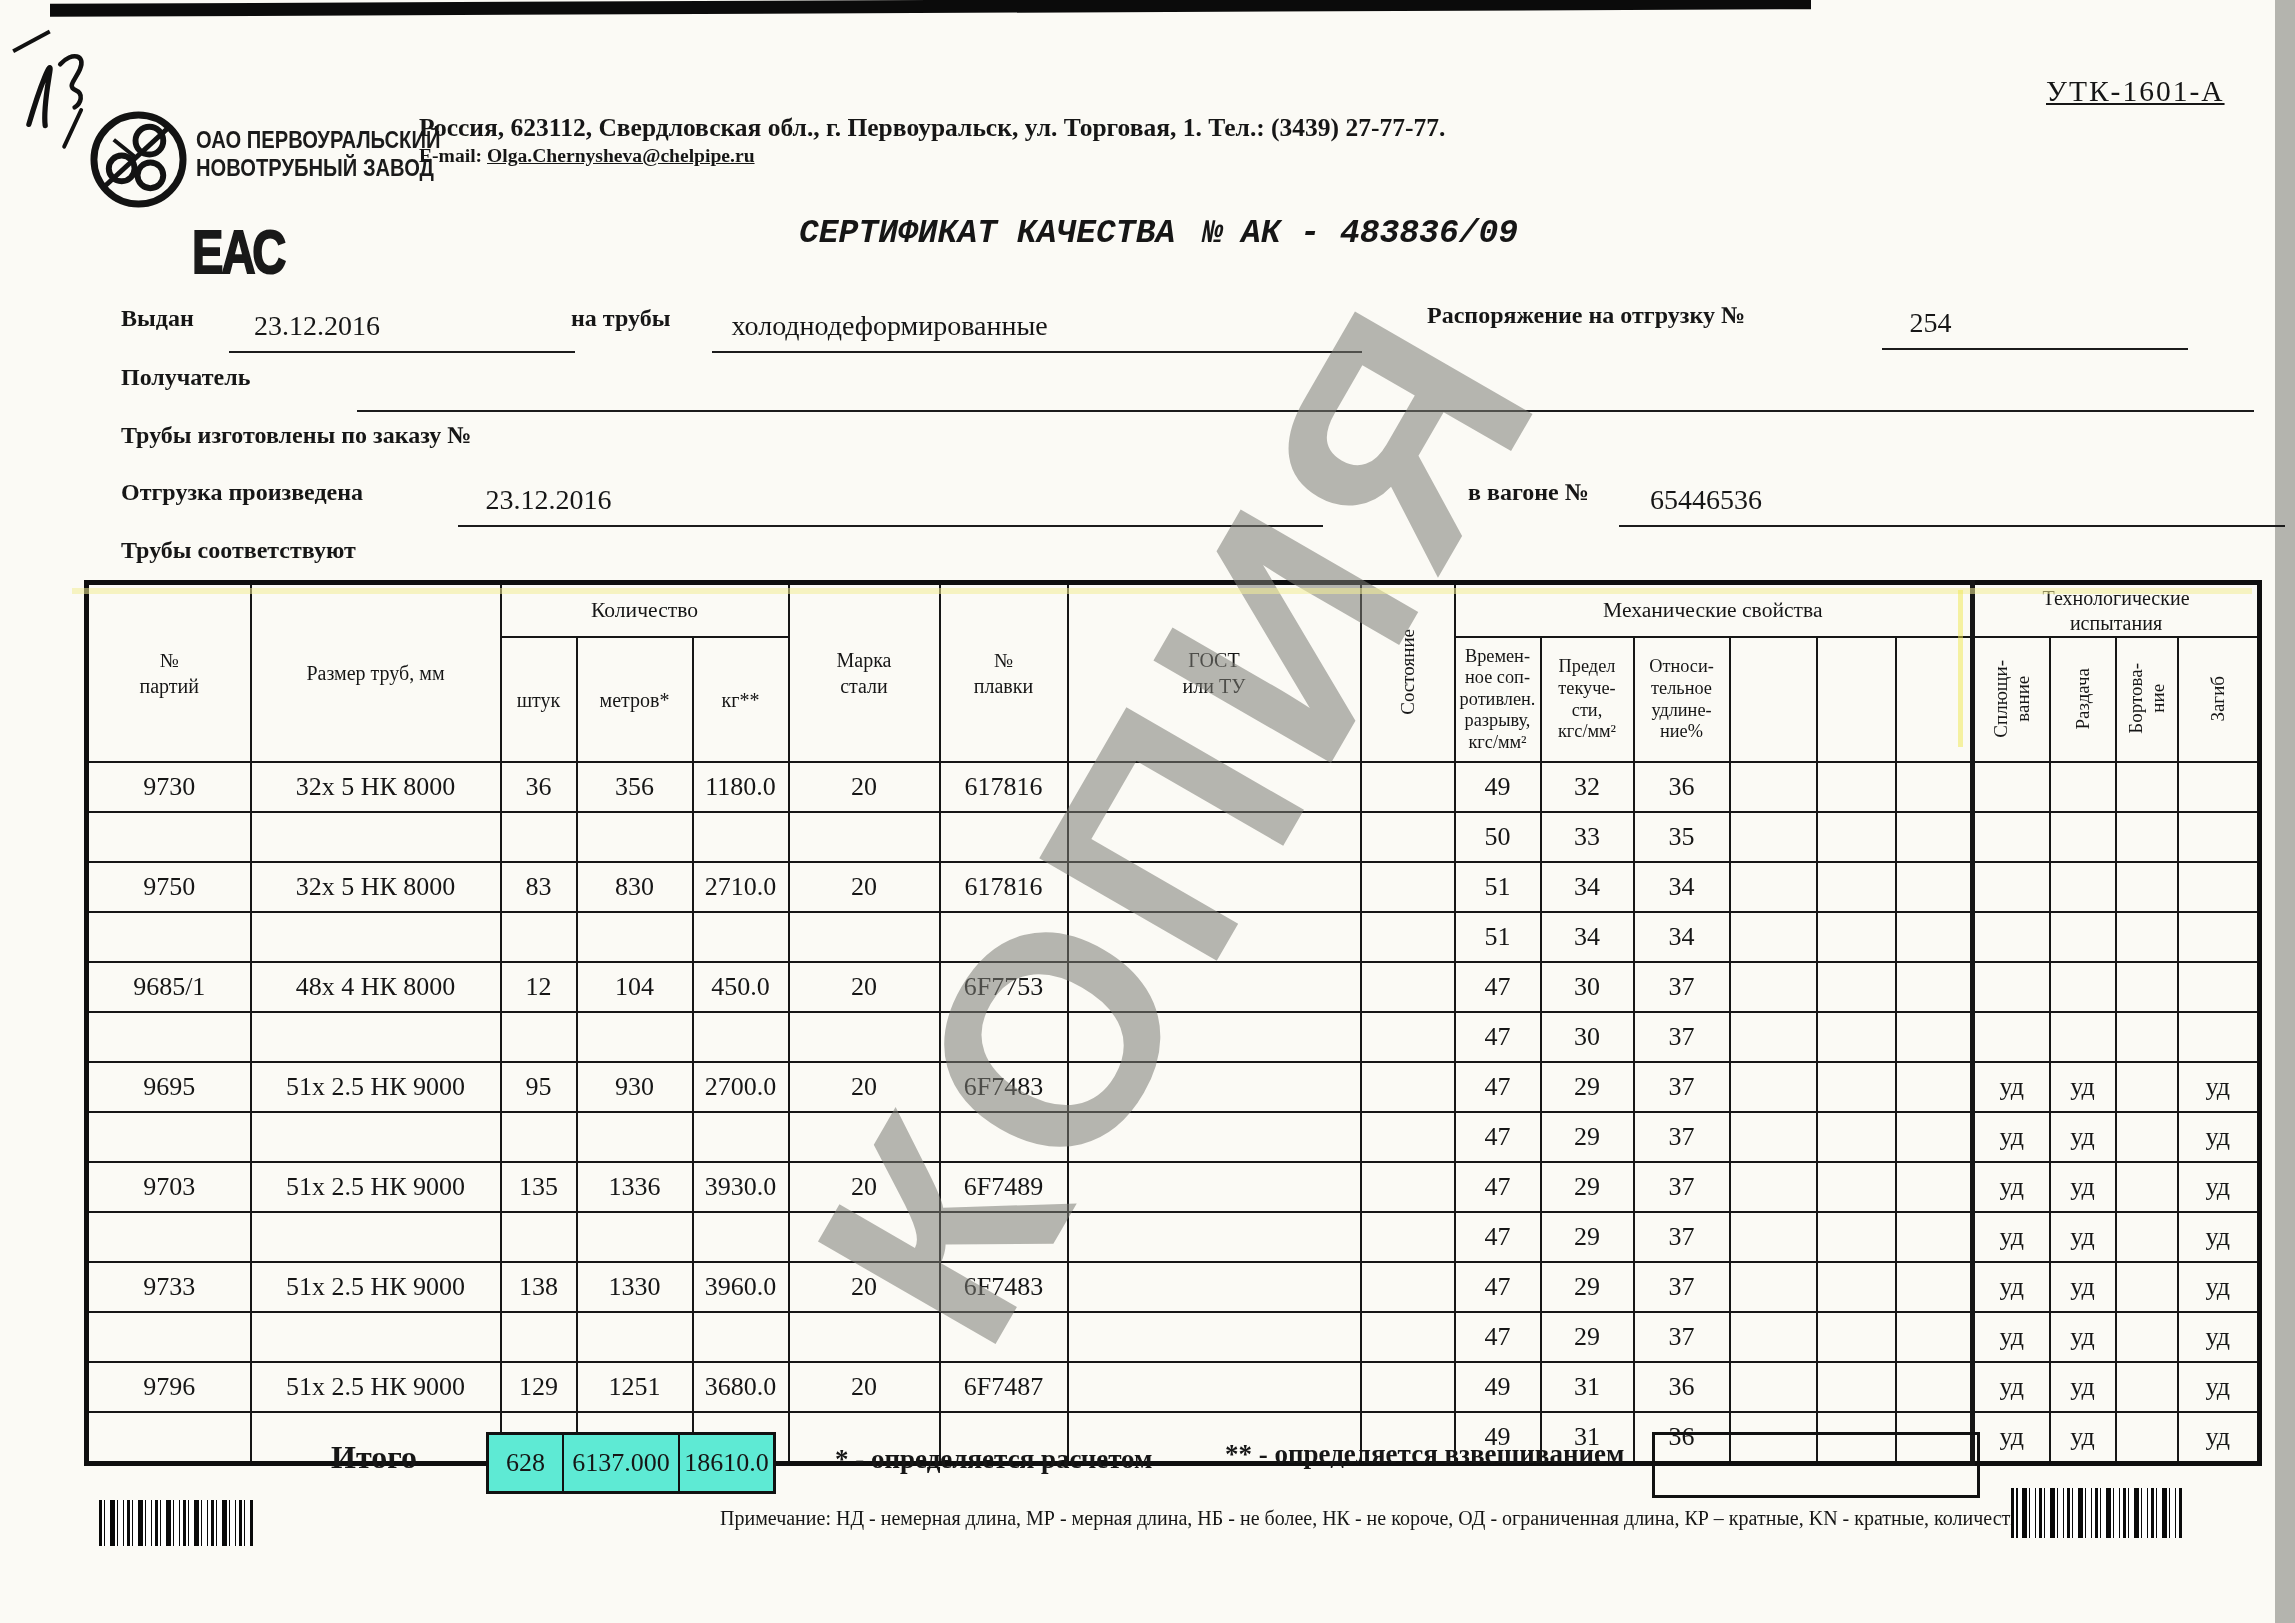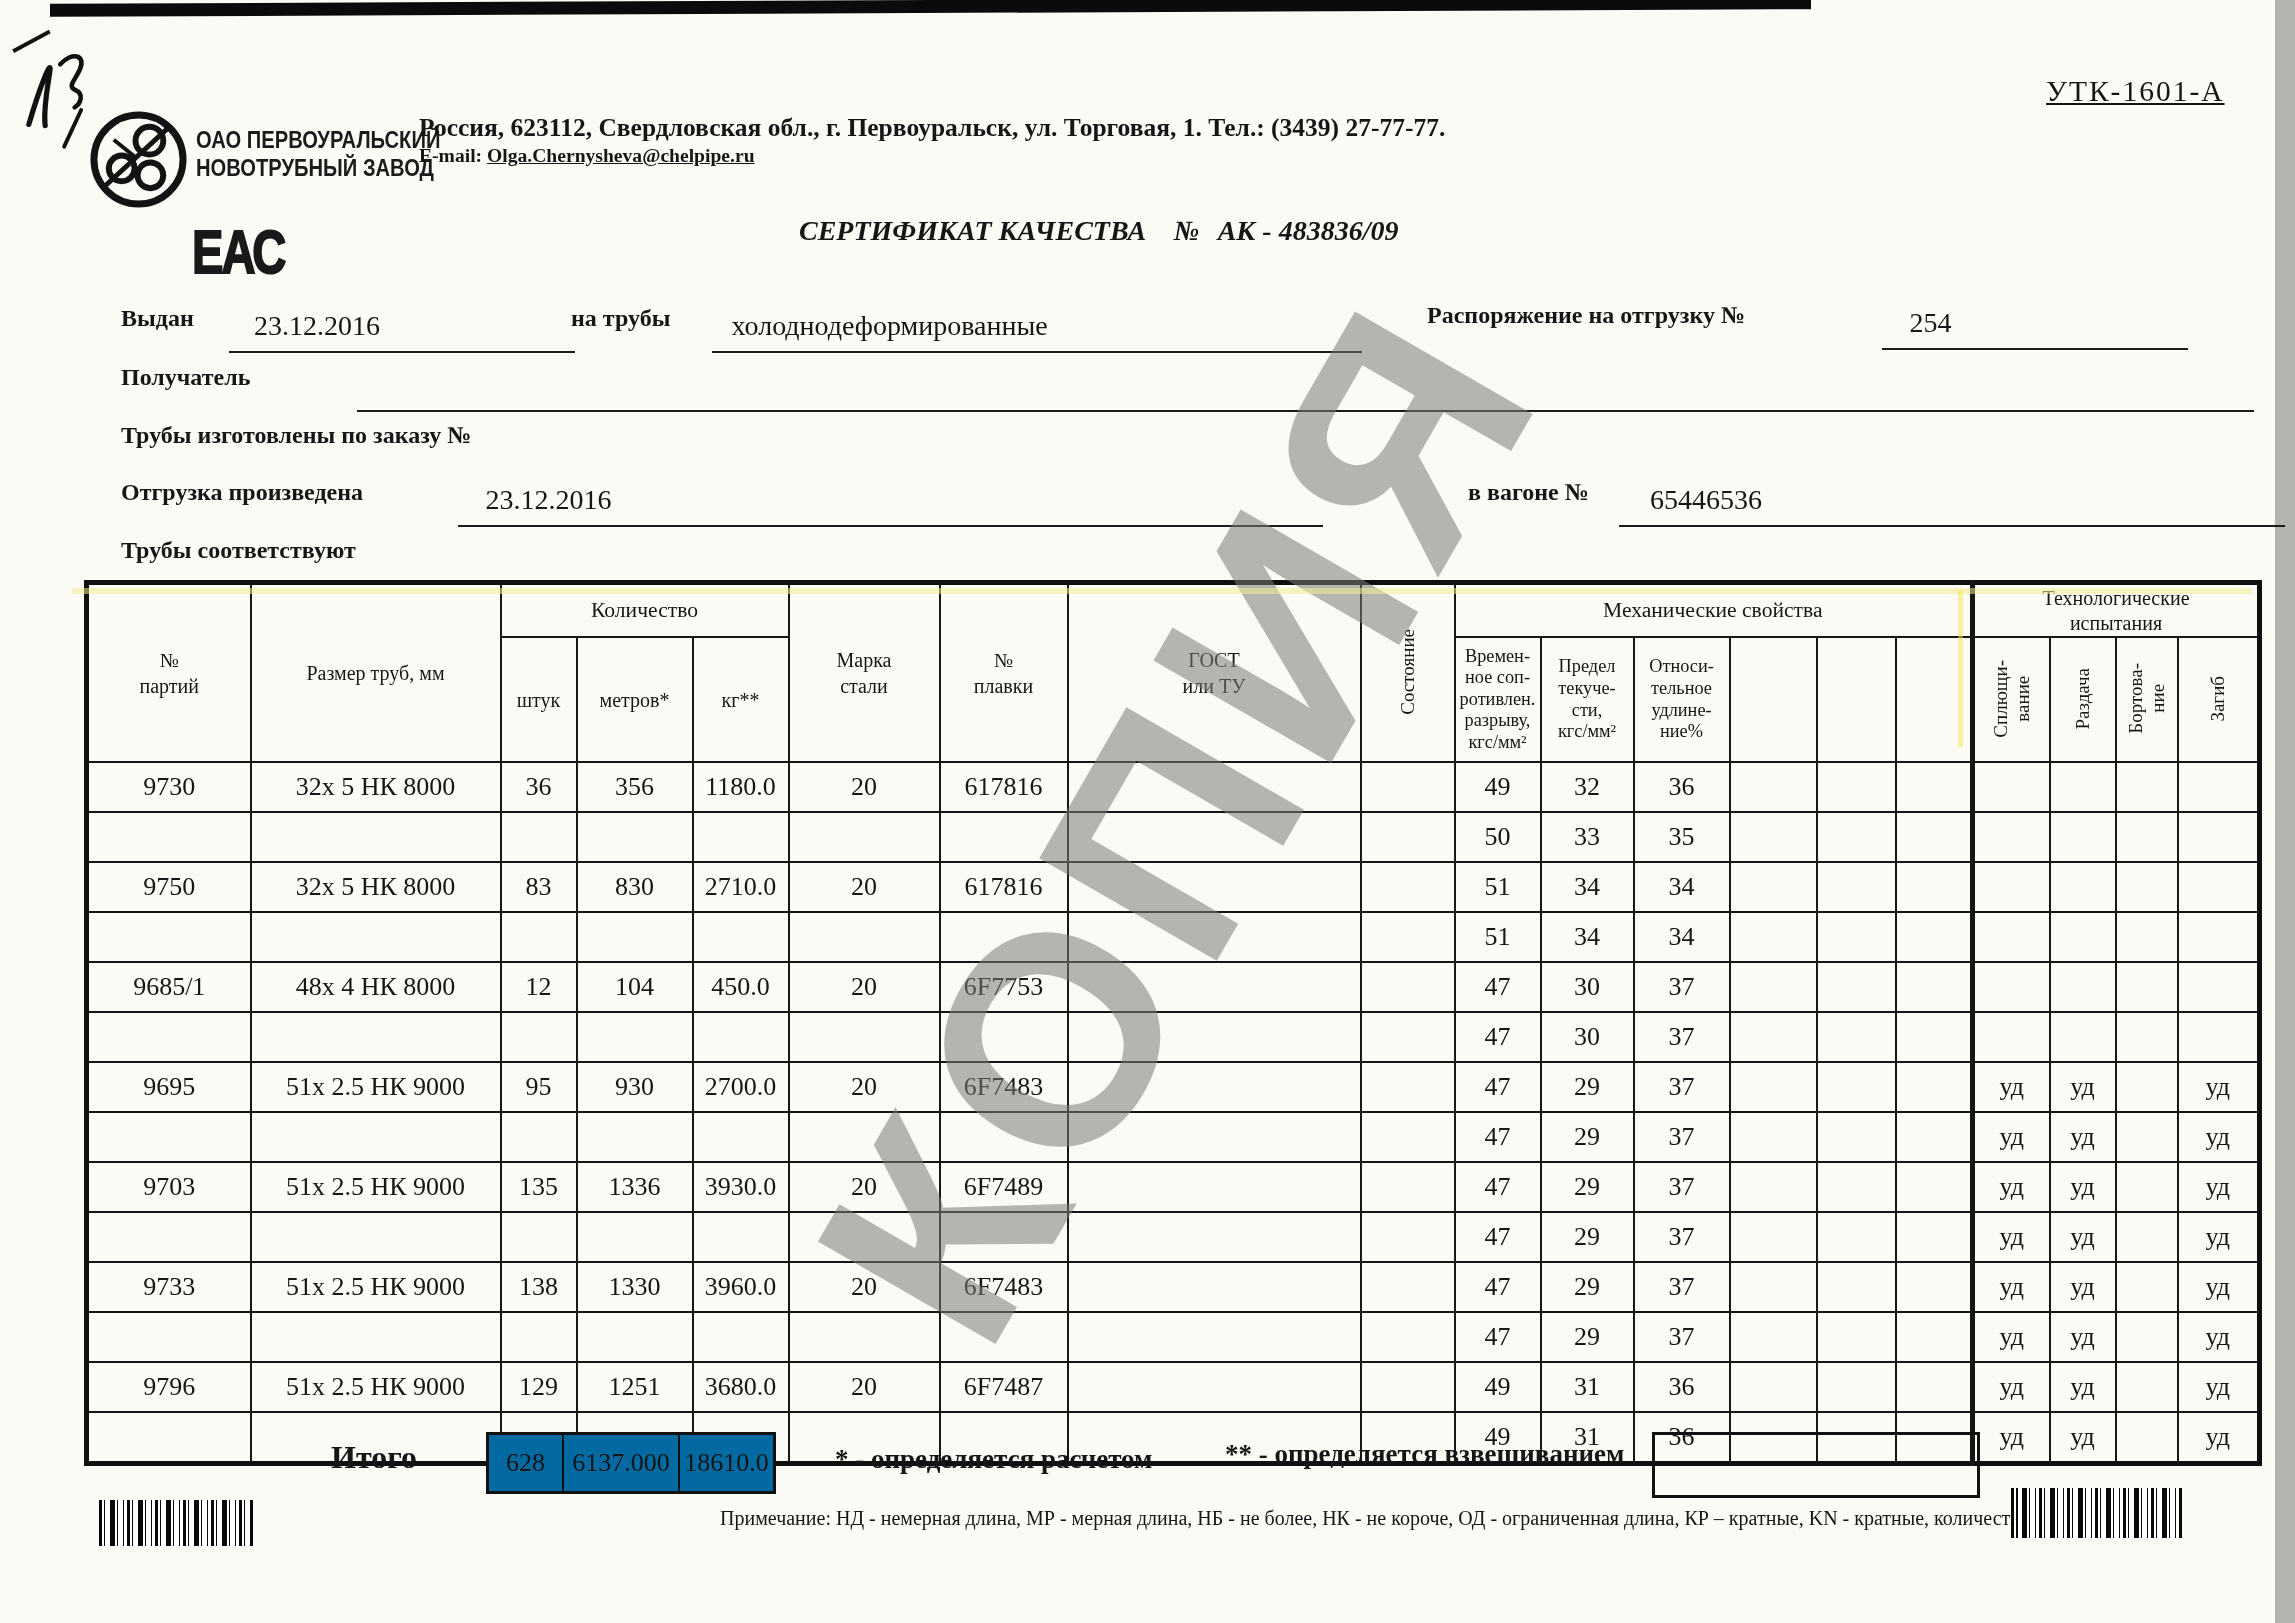--- a/index.html
+++ b/index.html
@@ -21,21 +21,21 @@
      font-size:24px;line-height:1.16;transform:scaleX(.84);transform-origin:left top;white-space:pre-line;color:#1b1b1b;}
   .address{position:absolute;left:419px;top:113px;width:1852px;}
   .addr1{font-weight:700;font-size:25.5px;}
   .addr2{font-size:19.6px;margin-top:5.2px;}
   .addr3{font-size:19.6px;font-weight:700;margin-top:2px;}
   .addr3 .email{text-decoration:underline;}
   .utk{position:absolute;left:2046px;top:75px;font-size:29.5px;letter-spacing:2px;text-decoration:underline;}
   .eac{position:absolute;left:192px;top:216px;font-family:"Liberation Sans",sans-serif;font-weight:700;
      font-size:62px;letter-spacing:-2.6px;transform:scaleX(.76);transform-origin:left top;
      -webkit-text-stroke:2px #191919;color:#191919;}
-  .title{position:absolute;left:799px;top:215px;font-size:28px;font-weight:700;font-style:italic;white-space:nowrap;}
+  .title{position:absolute;left:799px;top:215px;font-size:33px;font-weight:700;font-style:italic;white-space:nowrap;font-family:Liberation Mono, monospace;}
   .title .num-label{margin-left:27.5px;}
   .title .num-value{margin-left:18.3px;}
   
   .form-label{position:absolute;font-weight:700;font-size:24px;white-space:nowrap;z-index:10;}
   .form-value{position:absolute;font-size:28px;border-bottom:2.6px solid #1c1c1c;white-space:nowrap;height:41px;z-index:10;margin-top:9px;}
   .lv{left:121px;top:305px}           .vv{left:229px;top:301px;width:321px;padding-left:25px}
   .lnt{left:571px;top:305px}          .vnt{left:712px;top:301px;width:630px;padding-left:19.6px}
   .lr{left:1427px;top:302px}          .vr{left:1882px;top:298px;width:278px;padding-left:27.5px}
   .lp{left:121px;top:364px}           .vp{left:357px;top:360px;width:1897px}
   .lz{left:121px;top:422px}           .vz{left:581px;top:418px;width:1672px;padding-left:41px}
@@ -56,21 +56,21 @@
   .mechhead{font-size:18.3px;white-space:pre-line;line-height:1.18;}
   .vert{writing-mode:vertical-rl;transform:rotate(180deg);font-size:19px;white-space:pre-line;line-height:1.15;
         margin:0 auto;display:inline-block;}
   .cert-table td{height:48px;font-size:26px;}
   tr.sub td{border-top-width:1.3px;}
   tr.main td{border-top-width:2.6px;}
   .cert-table .c13,.cert-table .c14,.cert-table .c15{border-left-width:1.3px;}
   .cert-table .c16,.cert-table .tech-start{border-left-width:5.2px;}
   
   .totals-label{position:absolute;left:331px;top:1439px;font-size:32px;font-weight:700;z-index:20;text-align:center;}
-  .totals-boxes{position:absolute;left:486px;top:1432px;display:flex;border:3.9px solid #111;z-index:20;background:#0369a1;}
+  .totals-boxes{position:absolute;left:486px;top:1432px;display:flex;border:3.9px solid #111;z-index:20;background:#5eead4;}
   .tb-cell{height:56px;line-height:56px;font-size:26px;text-align:center;border-left:2.6px solid #111;}
   .tb-cell:first-child{border-left:none;}
   .tb-pcs{width:73px;} .tb-m{width:114px;} .tb-kg{width:93px;}
   .fn{position:absolute;font-size:27px;font-weight:700;z-index:20;white-space:nowrap;}
   .fn1{left:835px;top:1444px;} .fn2{left:1225px;top:1439px;}
   .empty-box{position:absolute;left:1652px;top:1432px;width:322px;height:60px;border:3.9px solid #111;z-index:20;}
   .note-line{position:absolute;left:720px;top:1507px;font-size:20px;z-index:20;white-space:nowrap;}
   
   .barcode{position:absolute;z-index:20;background:repeating-linear-gradient(90deg,
       #0a0a0a 0 3.3px,#fff 3.3px 5.2px,#0a0a0a 5.2px 6.5px,#fff 6.5px 11px,#0a0a0a 11px 15.7px,

